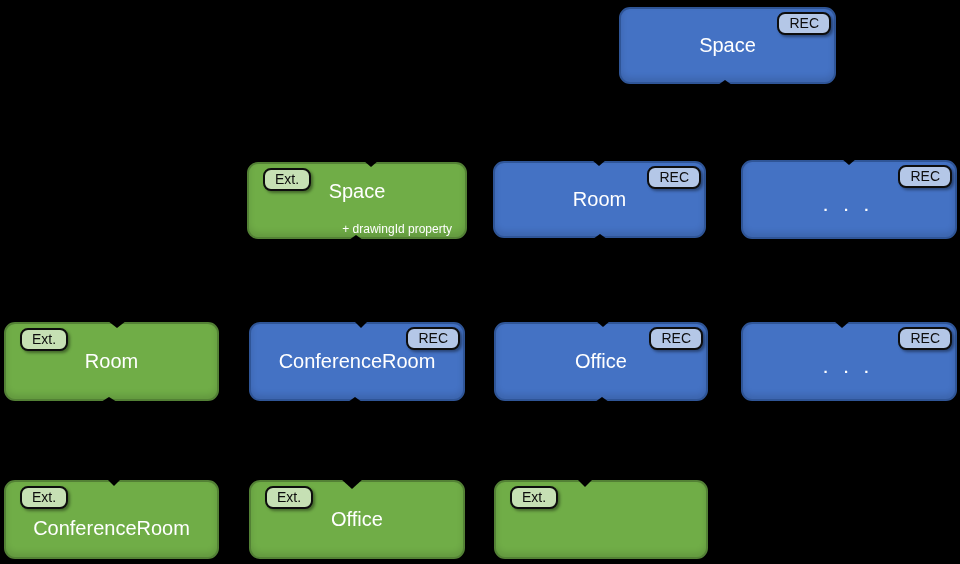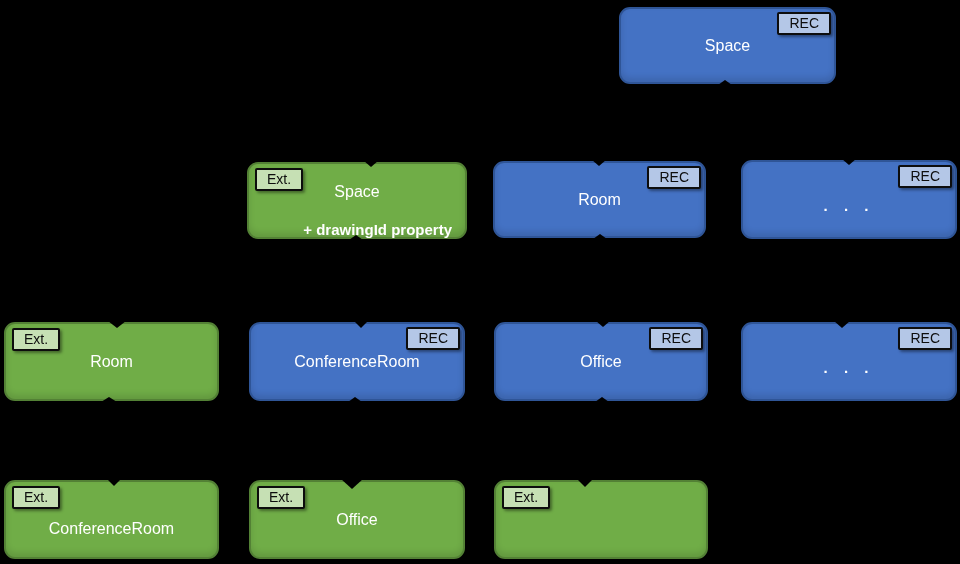--- a/index.html
+++ b/index.html
@@ -23,59 +23,59 @@
     display: flex;
     flex-direction: column;
     align-items: center;
     justify-content: center;
     color: #fff;
     box-shadow: inset 0 -4px 6px rgba(0,0,0,0.12);
   }
   .node.rec { background: var(--rec-fill); border-color: var(--rec-border); }
   .node.ext { background: var(--ext-fill); border-color: var(--ext-border); }
   .node .title {
-    font-size: 16px;
+    font-size: 20px;
     line-height: 23px;
     white-space: nowrap;
   }
   .node.has-sub { padding-top: 18px; }
   .node .subtitle {
     width: 100%;
     box-sizing: border-box;
     text-align: right;
     padding-right: 13px;
-    font-size: 15px;
-    font-weight: bold;
+    font-size: 12px;
+    font-weight: normal;
     line-height: 19px;
     margin-top: 17px;
     white-space: nowrap;
   }
   .node.dots { padding-top: 12px; }
   .node.dots .title {
     font-size: 15px;
     font-weight: bold;
     letter-spacing: 6px;
   }
   .badge {
     position: absolute;
     box-sizing: border-box;
     height: 23px;
     border: 2px solid #0d0d0d;
-    border-radius: 2px;
+    border-radius: 8px;
     font-size: 14px;
     line-height: 19px;
     color: #0d0d0d;
     padding: 0 10px;
     display: flex;
     align-items: center;
     justify-content: center;
     box-shadow: 2px 2px 3px rgba(0,0,0,0.40);
   }
   .badge.rec { top: 3px; right: 3px; background: var(--rec-badge); }
-  .badge.ext { top: 4px; left: 6px;  background: var(--ext-badge); }
+  .badge.ext { top: 4px; left: 14px;  background: var(--ext-badge); }
   .notch {
     position: absolute;
     width: 0;
     height: 0;
     border-style: solid;
   }
   .notch.top    { top: -3px;    border-color: #000 transparent transparent transparent; }
   .notch.bottom { bottom: -3px; border-color: transparent transparent #000 transparent; }
 </style>
 </head>

